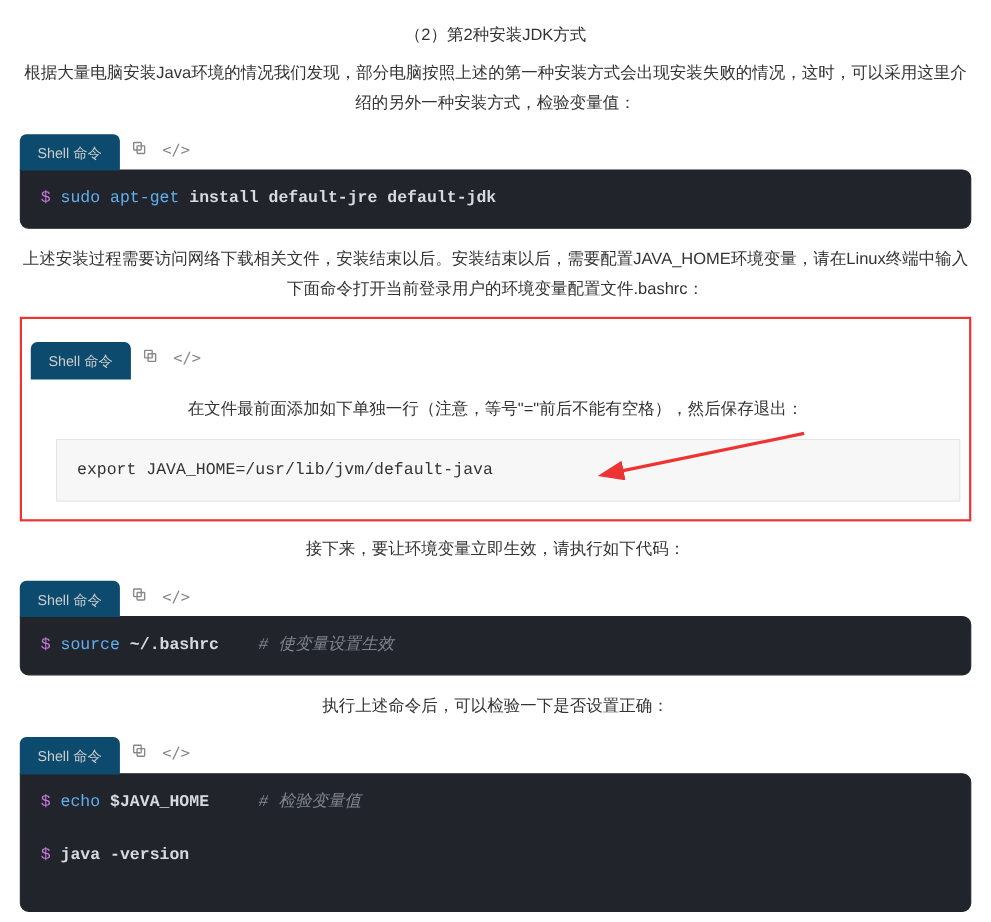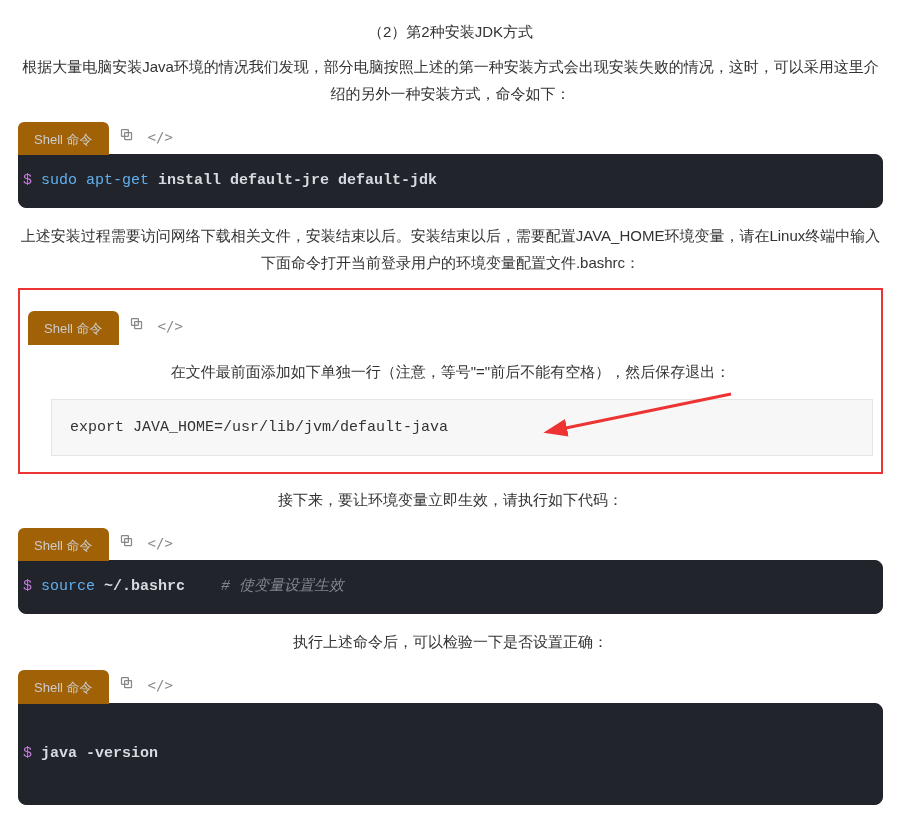--- a/index.html
+++ b/index.html
@@ -17,41 +17,41 @@
   .code-block-wrap {
     margin: 14px 0;
     position: relative;
   }
   .code-tab-row {
     display: flex;
     align-items: center;
     gap: 10px;
   }
   .code-tab {
-    background: #a16207;
+    background: #0c4a6e;
     color: #ccc;
     font-size: 13px;
     padding: 6px 16px 4px 16px;
     border-radius: 6px 6px 0 0;
     border-bottom: none;
     position: relative;
     top: 1px;
   }
   .code-tools {
     display: flex;
     gap: 14px;
     color: #888;
     font-size: 14px;
   }
   .code-tools span { cursor: pointer; }
   .code-body {
     background: #21252b;
     border-radius: 0 8px 8px 8px;
     border: 1px solid #21252b;
-    padding: 14px 4px;
+    padding: 14px 18px;
     font-family: "Consolas","Monaco","Courier New",monospace;
     font-size: 15px;
     color: #d7dae0;
     line-height: 1.6;
     white-space: pre;
     overflow-x: auto;
   }
   .prompt { color: #c678dd; }
   .cmd { color: #61afef; }
   .normal { color: #d7dae0; font-weight: bold;}
@@ -75,21 +75,21 @@
   .arrow-svg {
     position: absolute;
     pointer-events: none;
   }
   .code-line { display:block; }
 </style>
 </head>
 <body>
 
 <p>（2）第2种安装JDK方式</p>
-<p>根据大量电脑安装Java环境的情况我们发现，部分电脑按照上述的第一种安装方式会出现安装失败的情况，这时，可以采用这里介绍的另外一种安装方式，命令如下：</p>
+<p>根据大量电脑安装Java环境的情况我们发现，部分电脑按照上述的第一种安装方式会出现安装失败的情况，这时，可以采用这里介绍的另外一种安装方式，检验变量值：</p>
 
 <div class="code-block-wrap">
   <div class="code-tab-row">
     <div class="code-tab">Shell 命令</div>
     <div class="code-tools">
       <span>
         <svg width="15" height="15" viewBox="0 0 24 24" fill="none" stroke="#888" stroke-width="2">
             <rect x="9" y="9" width="11" height="11" rx="1"></rect>
             <rect x="4" y="4" width="11" height="11" rx="1"></rect>
           </svg>
@@ -159,16 +159,16 @@
     <div class="code-tools">
       <span>
         <svg width="15" height="15" viewBox="0 0 24 24" fill="none" stroke="#888" stroke-width="2">
             <rect x="9" y="9" width="11" height="11" rx="1"></rect>
             <rect x="4" y="4" width="11" height="11" rx="1"></rect>
           </svg>
       </span>
       <span style="font-family:monospace;">&lt;/&gt;</span>
     </div>
   </div>
-  <div class="code-body">
+  <div class="code-body"><span class="code-line"><span class="prompt">$ </span><span class="cmd">echo</span> <span class="normal">$JAVA_HOME</span><span class="comment">     # 检验变量值</span></span>
 <span class="code-line"><span class="prompt">$ </span><span class="normal">java -version</span></span>
 </div>
 </div>
 
 </body></html>

